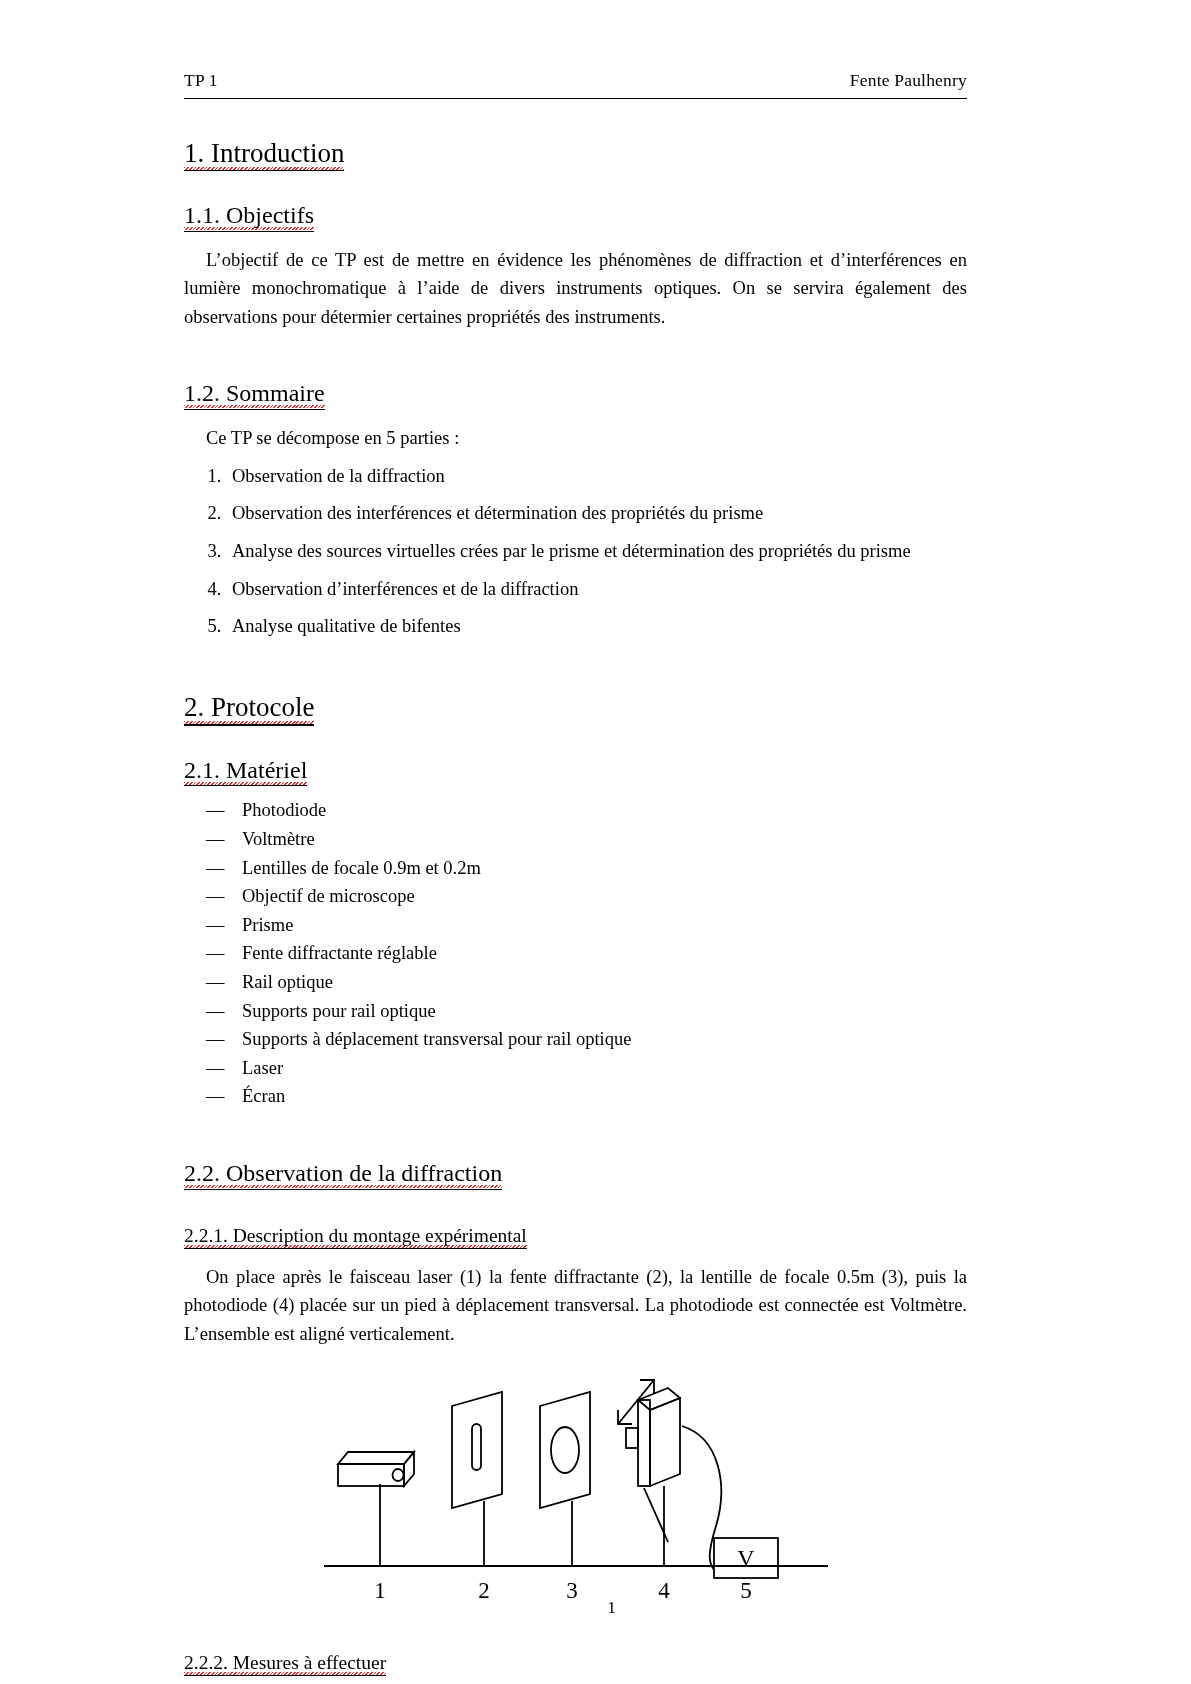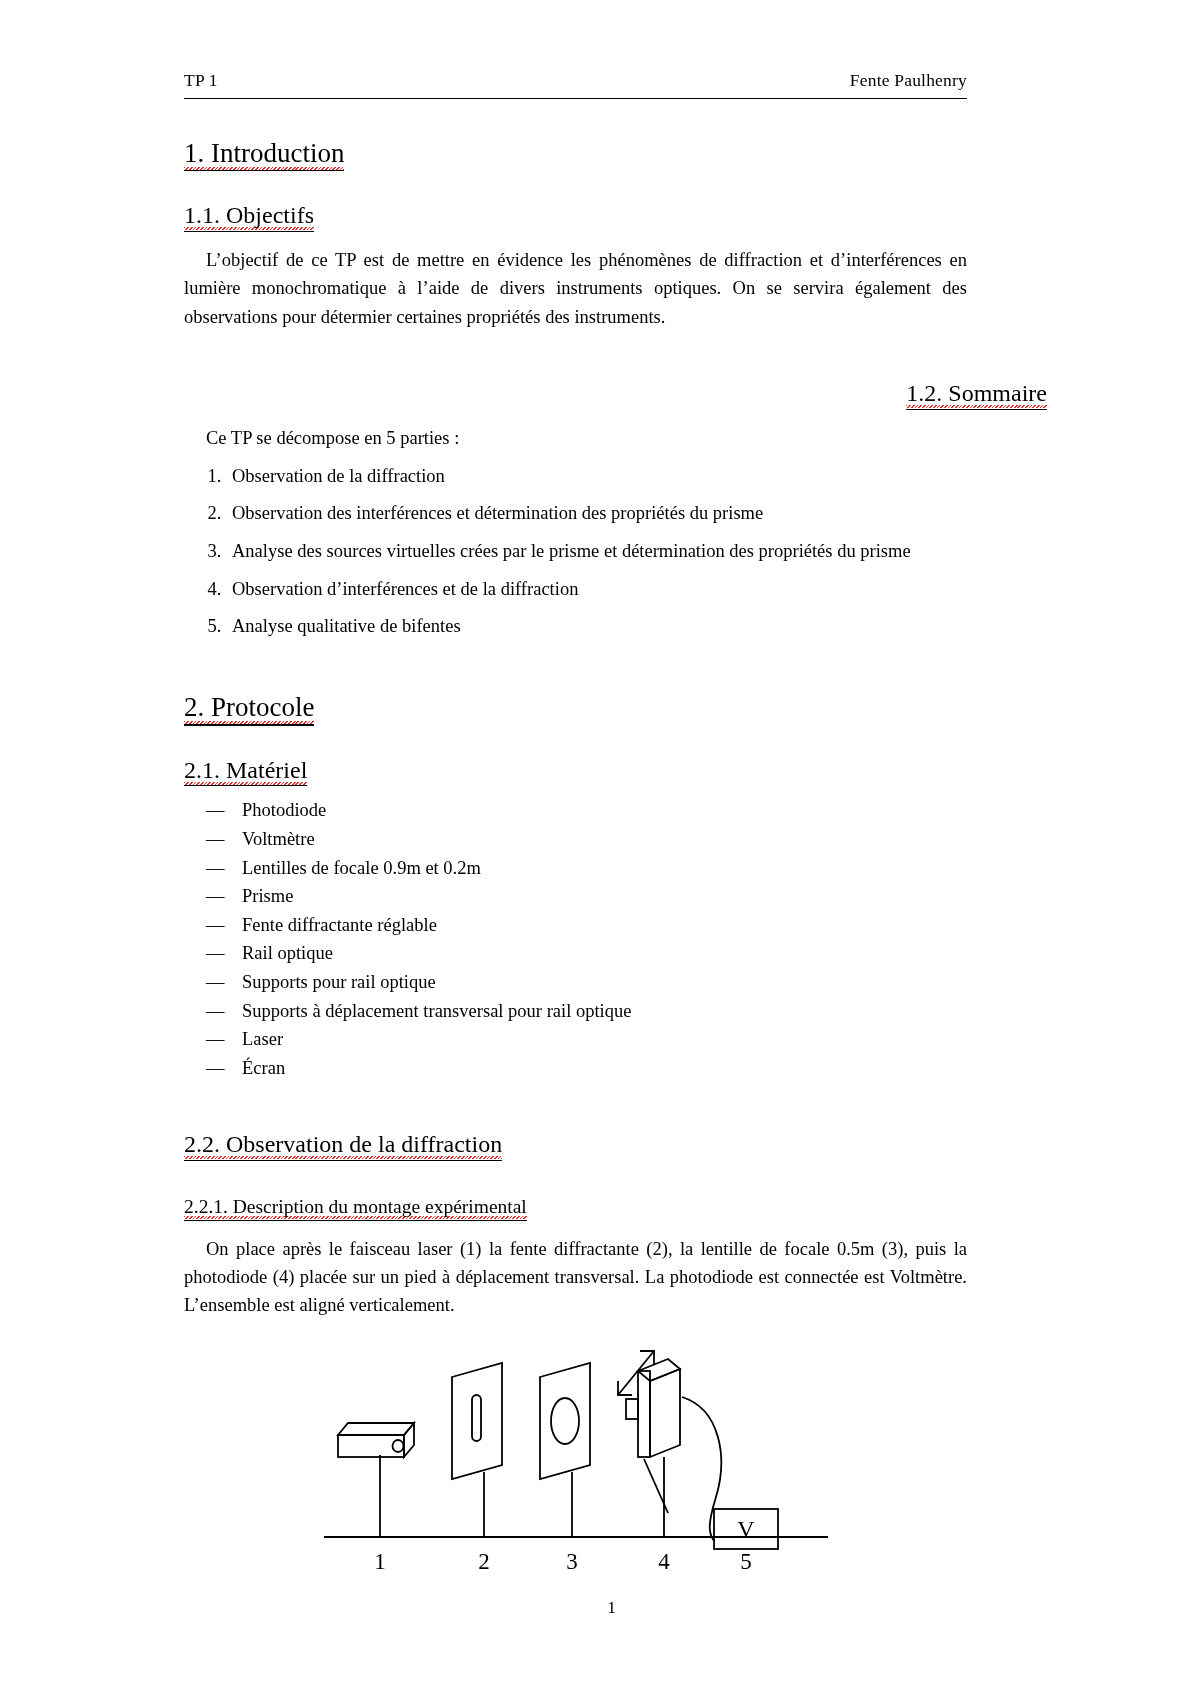--- a/index.html
+++ b/index.html
@@ -156,21 +156,21 @@
 
   <div class="hblock">
     <h2 class="sub">
       <span class="squiggle">1.1. Objectifs</span>
       <span class="black-rule"></span>
     </h2>
   </div>
 
   <p class="body indent">L’objectif de ce TP est de mettre en évidence les phénomènes de diffraction et d’interférences en lumière monochromatique à l’aide de divers instruments optiques. On se servira également des observations pour détermier certaines propriétés des instruments.</p>
 
-  <div class="hblock" style="margin-top:18px;text-align:right;">
+  <div class="hblock" style="margin-top:18px;">
     <h2 class="sub">
       <span class="squiggle">1.2. Sommaire</span>
       <span class="black-rule"></span>
     </h2>
   </div>
 
   <p class="body indent">Ce TP se décompose en 5 parties :</p>
 
   <ol class="numlist">
     <li>Observation de la diffraction</li>
@@ -191,20 +191,21 @@
     <h2 class="sub">
       <span class="squiggle">2.1. Matériel</span>
       <span class="black-rule"></span>
     </h2>
   </div>
 
   <ul class="dashlist">
     <li>Photodiode</li>
     <li>Voltmètre</li>
     <li>Lentilles de focale 0.9m et 0.2m</li>
+    <li>Objectif de microscope</li>
     <li>Prisme</li>
     <li>Fente diffractante réglable</li>
     <li>Rail optique</li>
     <li>Supports pour rail optique</li>
     <li>Supports à déplacement transversal pour rail optique</li>
     <li>Laser</li>
     <li>Écran</li>
   </ul>
 
   <div class="hblock" style="margin-top:20px;">
@@ -273,15 +274,21 @@
       <g font-family="Liberation Serif, serif" font-size="23" text-anchor="middle" fill="#000">
         <text x="64" y="232">1</text>
         <text x="168" y="232">2</text>
         <text x="256" y="232">3</text>
         <text x="348" y="232">4</text>
         <text x="430" y="232">5</text>
       </g>
     </svg>
   </div>
 
+  <div class="hblock" style="margin-top:14px;">
+    <h3 class="subsub">
+      <span class="squiggle">2.2.2. Mesures à effectuer</span>
+      <span class="black-rule"></span>
+    </h3>
+  </div>
 
   <div class="pagenum">1</div>
 </div>
 
 </body></html>

